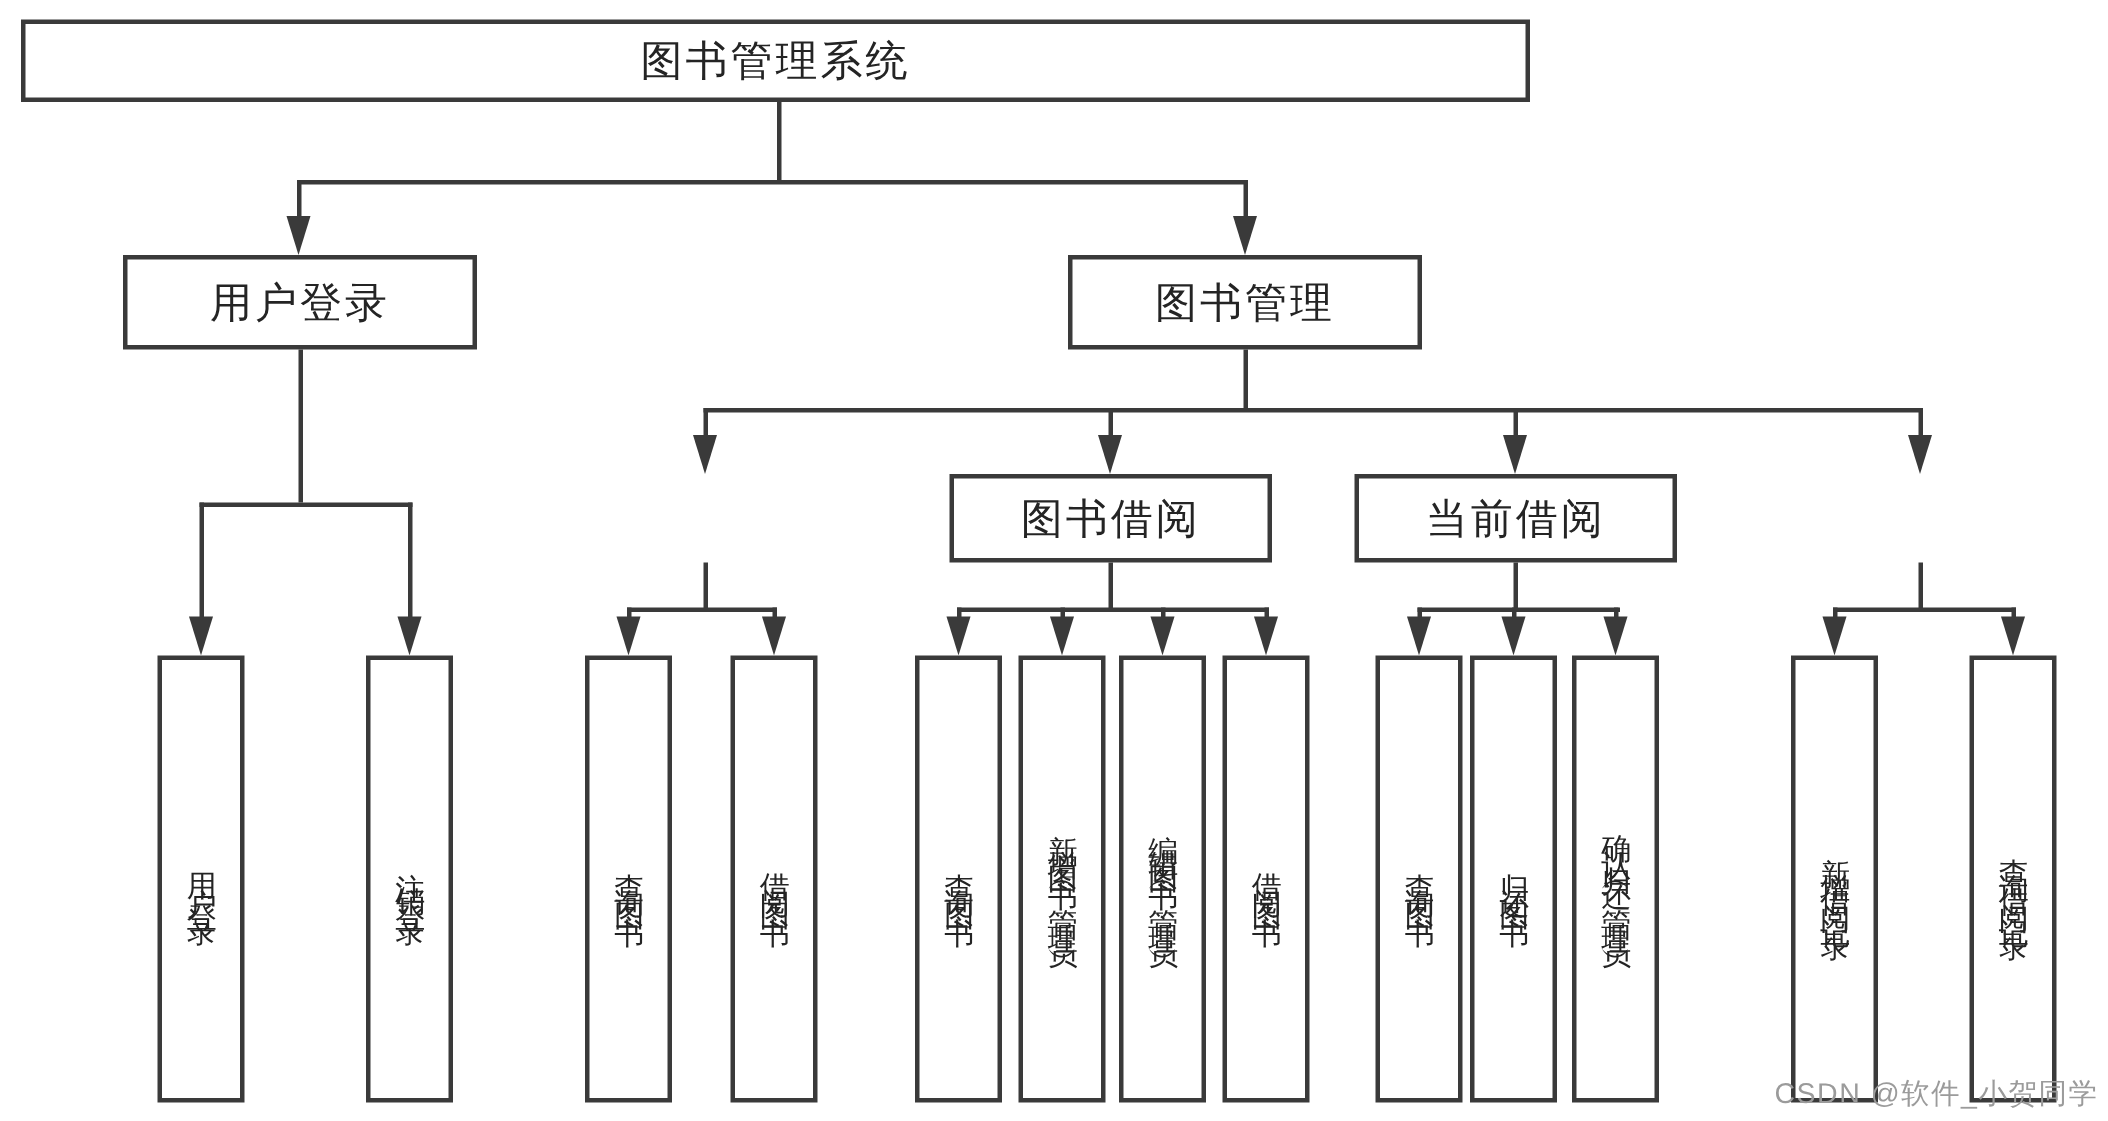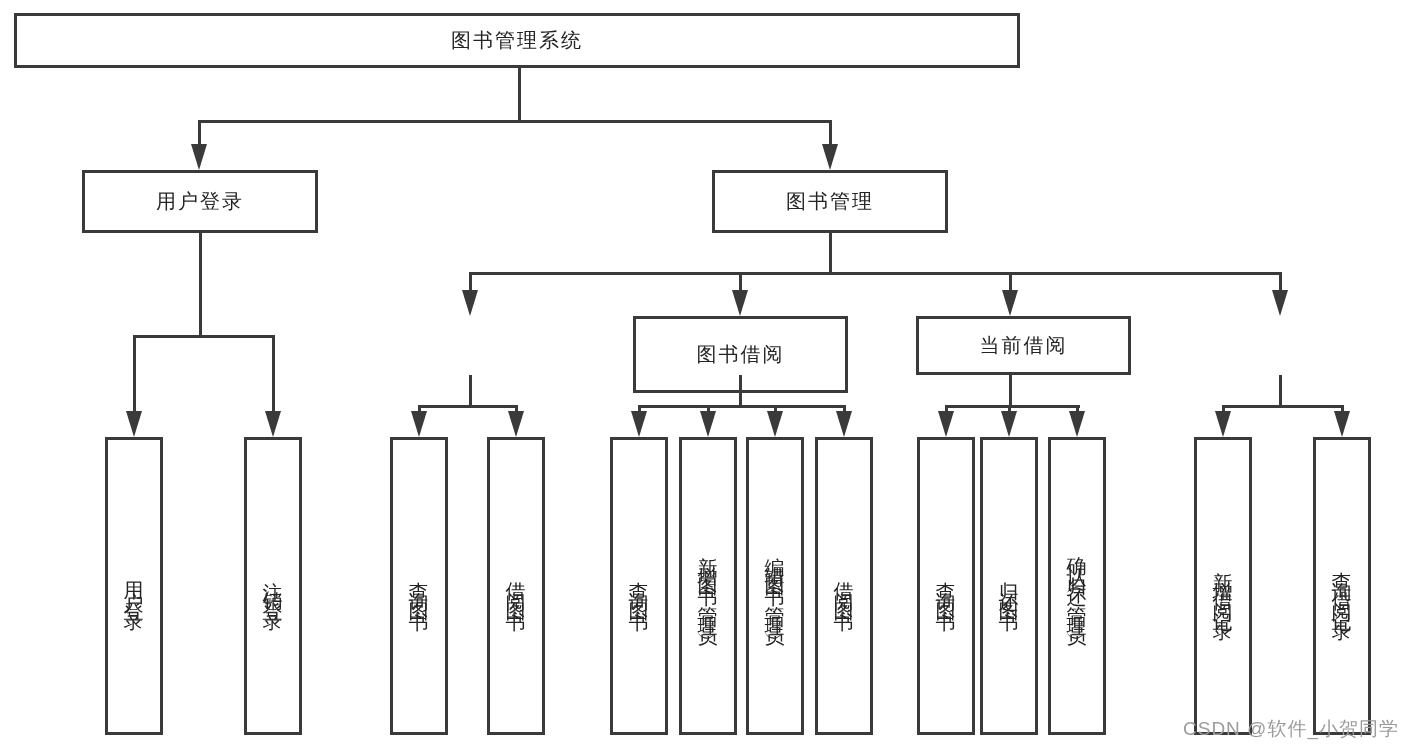--- a/index.html
+++ b/index.html
@@ -16,21 +16,21 @@
     font-family:"Liberation Sans","DejaVu Sans",sans-serif;
     overflow:hidden;
   }
   .node{
     position:absolute;
     box-sizing:border-box;
     border:3px solid var(--line);
     background:#fff;
     display:flex;align-items:center;justify-content:center;
     color:var(--text);
-    font-size:20px;
+    font-size:28px;
     letter-spacing:2px;
     white-space:nowrap;
   }
   .vnode{
     position:absolute;
     box-sizing:border-box;
     border:3px solid var(--line);
     background:#fff;
     display:flex;align-items:center;justify-content:center;
     color:var(--text);
@@ -96,24 +96,24 @@
   <div class="hline" style="left:468.5px;top:272px;width:813px;"></div>
   <div class="vline" style="left:468.5px;top:272px;height:20px;"></div>
   <div class="tri" style="left:462px;top:290px;"></div>
   <div class="vline" style="left:738.5px;top:272px;height:20px;"></div>
   <div class="tri" style="left:732px;top:290px;"></div>
   <div class="vline" style="left:1008.5px;top:272px;height:20px;"></div>
   <div class="tri" style="left:1002px;top:290px;"></div>
   <div class="vline" style="left:1278.5px;top:272px;height:20px;"></div>
   <div class="tri" style="left:1272px;top:290px;"></div>
 
-  <div class="node" style="left:633px;top:316px;width:215px;height:77px;">
+  <div class="node" style="left:633px;top:316px;width:215px;height:59px;">
     <span>图书借阅</span>
   </div>
-  <div class="node" style="left:903px;top:316px;width:215px;height:59px;margin-left:13px;">
+  <div class="node" style="left:903px;top:316px;width:215px;height:59px;">
     <span>当前借阅</span>
   </div>
 
   <div class="vline" style="left:468.5px;top:375px;height:32px;"></div>
   <div class="hline" style="left:417.5px;top:405px;width:100px;"></div>
   <div class="vline" style="left:417.5px;top:405px;height:8px;"></div>
   <div class="tri" style="left:411px;top:411px;"></div>
   <div class="vline" style="left:514.5px;top:405px;height:8px;"></div>
   <div class="tri" style="left:508px;top:411px;"></div>
 

